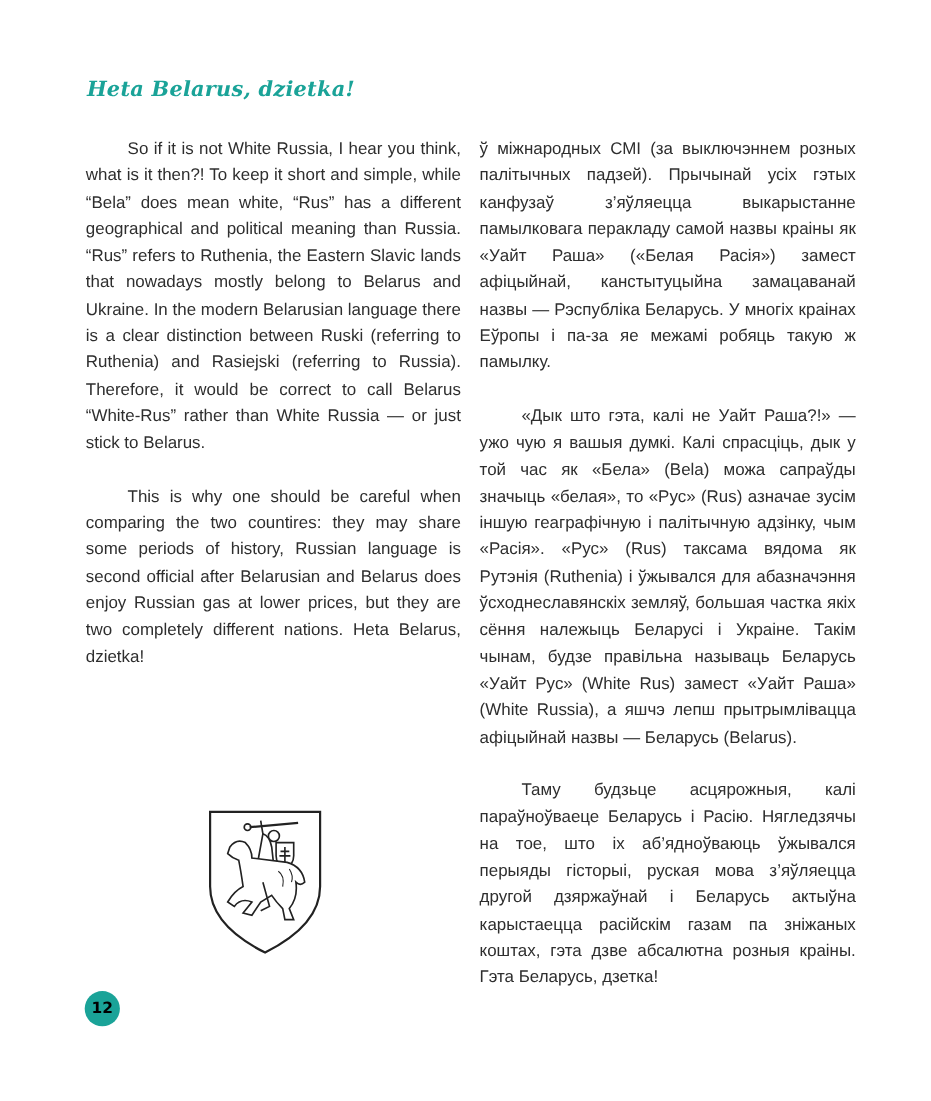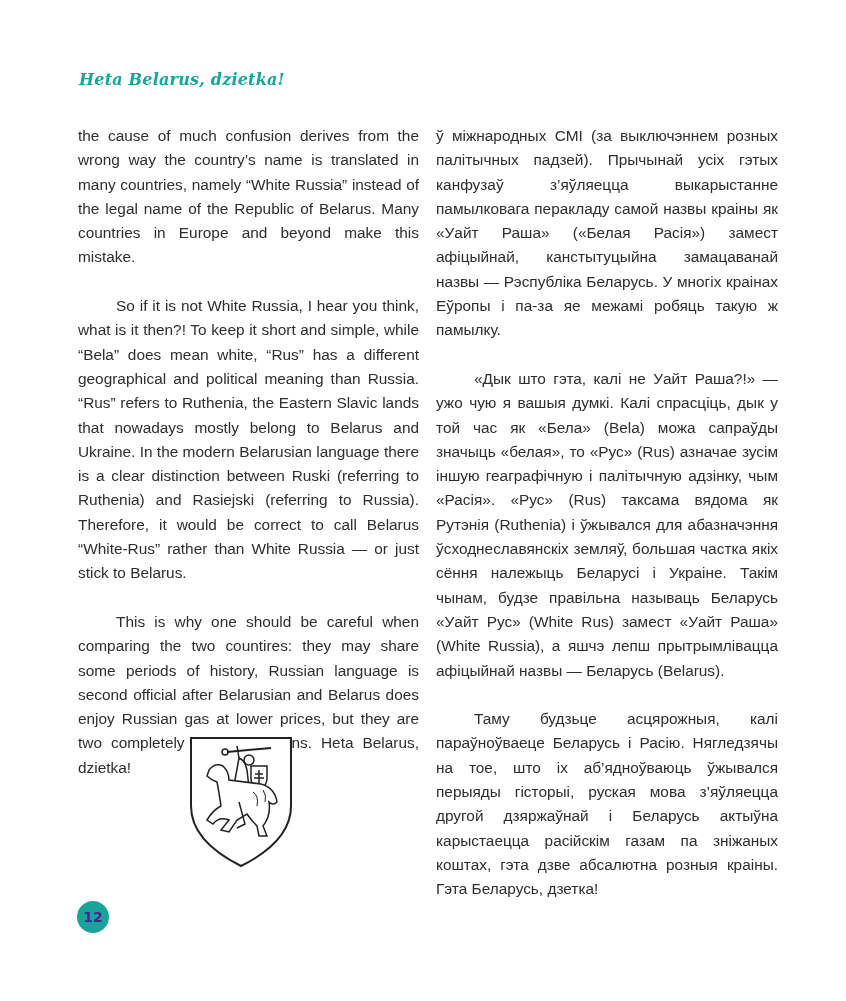--- a/index.html
+++ b/index.html
@@ -1,47 +1,46 @@
 <!DOCTYPE html>
 <html><head>
 <meta charset="utf-8">
 <style>
   html, body { margin: 0; padding: 0; background: #ffffff; }
   body { width: 846px; height: 1001px; position: relative; overflow: hidden; }
   .title {
     position: absolute; left: 79px; top: 70px;
     font-family: "DejaVu Serif", serif; font-weight: bold; font-style: italic;
-    font-size: 16px; color: #1aa398; letter-spacing: 0.2px;
+    font-size: 19px; color: #1aa398; letter-spacing: 0.2px;
   }
   .col {
     position: absolute; top: 124px; width: 341px;
     font-family: "Liberation Sans", sans-serif; font-size: 15.4px;
     line-height: 24.3px; color: #2e2e2e; text-align: justify;
   }
   .col.left { left: 78px; }
   .col.right { left: 436px; width: 342px; }
   .col p { margin: 0 0 24.3px 0; }
   .col p.indent { text-indent: 38px; }
   .shield {
     position: absolute; left: 189px; top: 736px; width: 104px; height: 132px;
   }
   .page-badge {
     position: absolute; left: 77px; top: 901px; width: 32px; height: 32px;
-    border-radius: 50%; background: #1aa398; color: #4c1d95;
+    border-radius: 50%; background: #1aa398; color: #000000;
     font-family: "DejaVu Sans", sans-serif; font-weight: bold; font-size: 14px;
     display: flex; align-items: center; justify-content: center;
   }
 </style>
 </head>
 <body>
 
 <div class="title">Heta Belarus, dzietka!</div>
 
 <div class="col left">
-  <p>the cause of much confusion derives from the wrong way the country’s name is translated in many countries, namely “White Russia” instead of the legal name of the Republic of Belarus.  Many countries in Europe and beyond make this mistake.</p>
   <p class="indent">So if it is not White Russia, I hear you think, what is it then?! To keep it short and simple, while “Bela” does mean white, “Rus” has a different geographical and political meaning than Russia. “Rus” refers to Ruthenia, the Eastern Slavic lands that nowadays mostly belong to Belarus and Ukraine. In the modern Belarusian language there is a clear distinction between Ruski (referring to Ruthenia) and Rasiejski (referring to Russia).  Therefore, it would be correct to call Belarus “White-Rus” rather than White Russia — or just stick to Belarus.</p>
   <p class="indent">This is why one should be careful when comparing the two countires: they may share some periods of history, Russian language is second official after Belarusian and Belarus does enjoy Russian gas at lower prices, but they are two completely different nations.  Heta Belarus, dzietka!</p>
 </div>
 
 <div class="col right">
   <p>ў міжнародных СМІ (за выключэннем розных палітычных падзей). Прычынай усіх гэтых канфузаў з’яўляецца выкарыстанне памылковага перакладу самой назвы краіны як «Уайт Раша» («Белая Расія») замест афіцыйнай, канстытуцыйна замацаванай назвы — Рэспубліка Беларусь. У многіх краінах Еўропы і па-за яе межамі робяць такую ж памылку.</p>
   <p class="indent">«Дык што гэта, калі не Уайт Раша?!» — ужо чую я вашыя думкі. Калі спрасціць, дык у той час як «Бела» (Bela) можа сапраўды значыць «белая», то «Рус» (Rus) азначае зусім іншую геаграфічную і палітычную адзінку, чым «Расія». «Рус» (Rus) таксама вядома як Рутэнія (Ruthenia) і ўжывался для абазначэння ўсходнеславянскіх земляў, большая частка якіх сёння належыць Беларусі і Украіне. Такім чынам, будзе правільна называць Беларусь «Уайт Рус» (White Rus) замест «Уайт Раша» (White Russia), а яшчэ лепш прытрымлівацца афіцыйнай назвы — Беларусь (Belarus).</p>
   <p class="indent">Таму будзьце асцярожныя, калі параўноўваеце Беларусь і Расію. Нягледзячы на тое, што іх аб’ядноўваюць ўжывался перыяды гісторыі, руская мова з’яўляецца другой дзяржаўнай і Беларусь актыўна карыстаецца расійскім газам па зніжаных коштах, гэта дзве абсалютна розныя краіны. Гэта Беларусь, дзетка!</p>
 </div>
 

